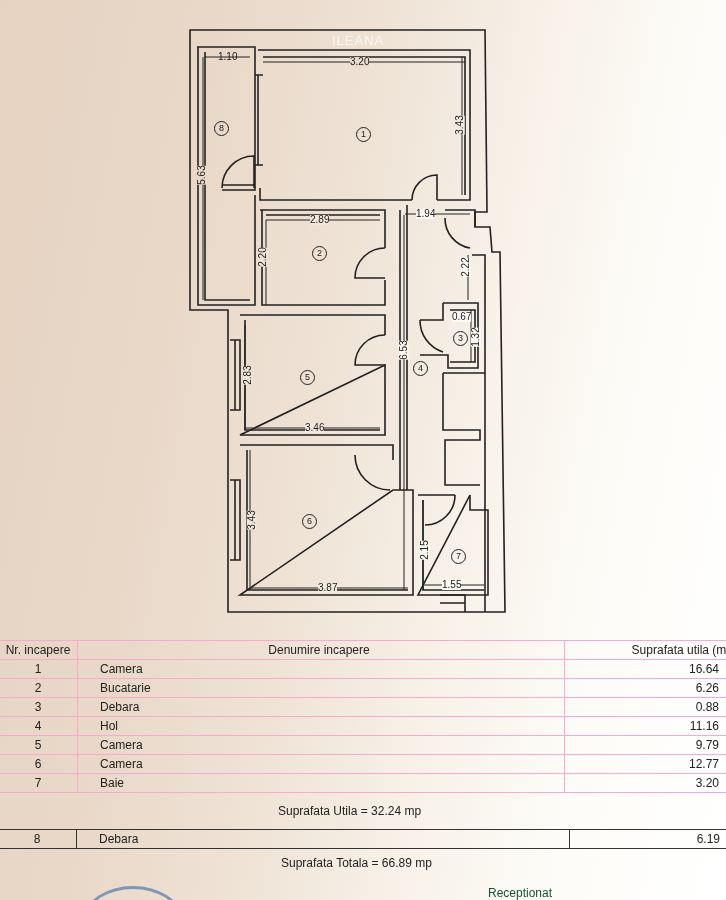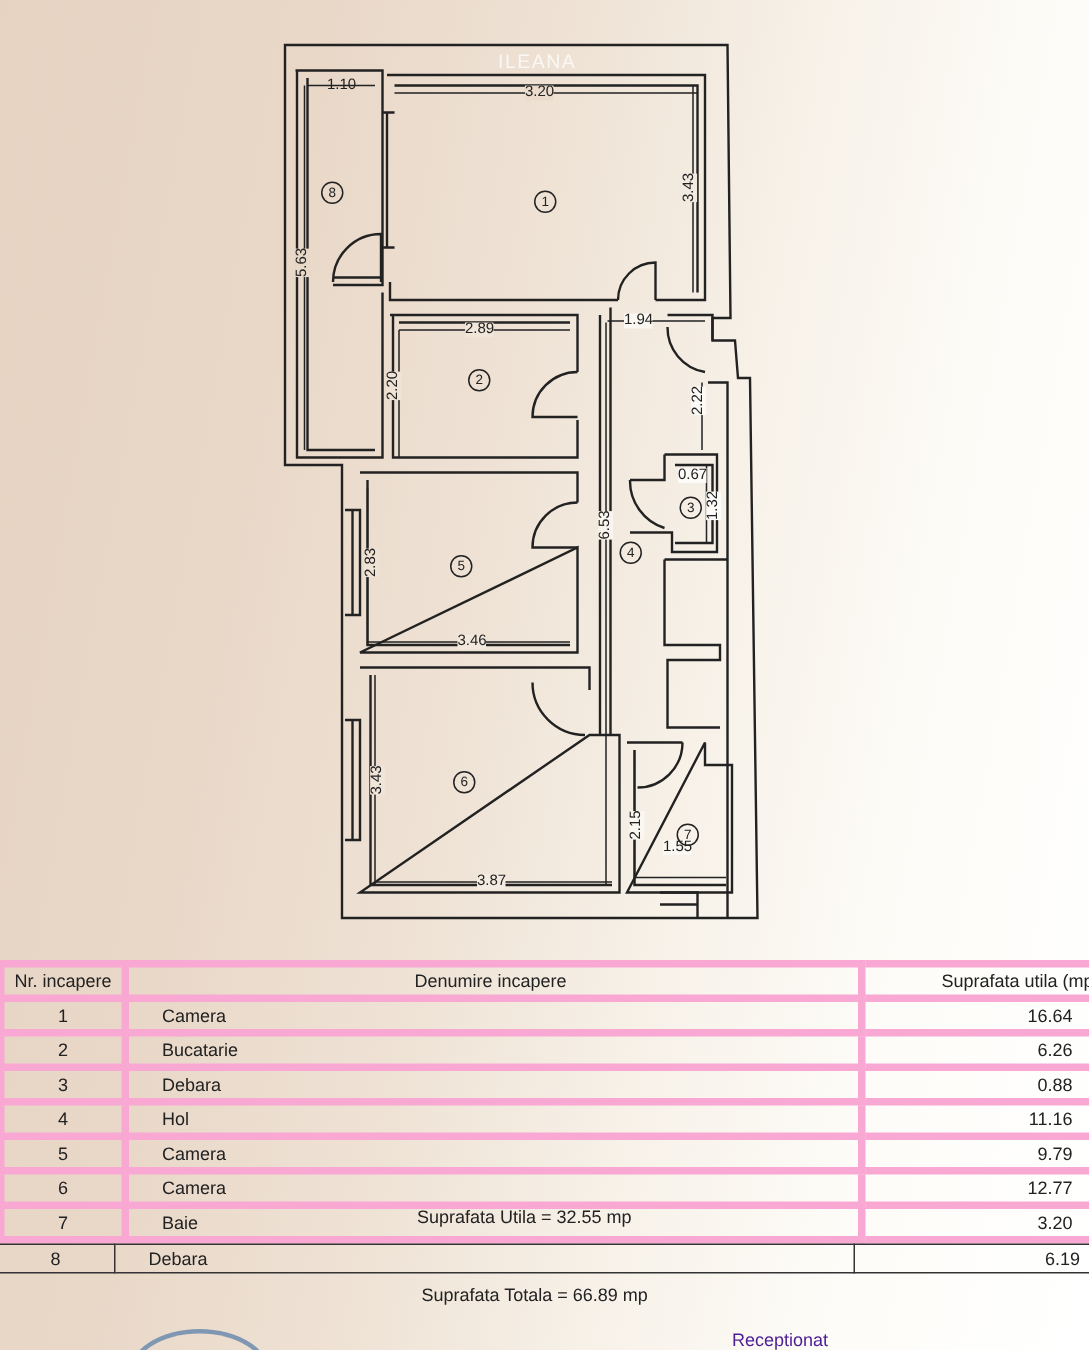--- a/index.html
+++ b/index.html
@@ -7,35 +7,35 @@
     font-family:"Liberation Sans",sans-serif;color:#222;
     background:linear-gradient(100deg,#e6d3c2 0%,#e9d8c8 25%,#efe3d6 45%,#f7f1e8 62%,#fdfcf8 80%,#ffffff 100%);}
   .plan{position:absolute;left:0;top:0;width:706px;height:630px;}
   .plan svg{position:absolute;left:0;top:0;}
   .dim{position:absolute;font-size:10px;color:#222;background:transparent;line-height:10px;}
   .dim.v{transform:rotate(-90deg);transform-origin:center;}
   .rnum{position:absolute;width:13px;height:13px;border:1.3px solid #222;border-radius:50%;
     font-size:9px;line-height:13px;text-align:center;color:#222;}
   .watermark{position:absolute;left:332px;top:33px;font-size:13px;color:rgba(255,255,255,0.75);letter-spacing:1px;}
   table.rooms{position:absolute;left:-2px;top:640px;border-collapse:collapse;width:740px;font-size:12px;}
-  table.rooms td{border:5px solid #f9a8d4;height:18px;padding:0 4px;}
+  table.rooms td{border:1px solid #f9a8d4;height:18px;padding:0 4px;}
   .c1{width:70px;text-align:center;}
   .c2{width:460px;padding-left:22px !important;}
   .c3{text-align:right;padding-right:18px !important;}
   .hdr td{height:21px;}
   .hdr .c2{text-align:center;padding-left:0 !important;}
   .hdr .c3{text-align:right;padding-right:0 !important;}
   .total{position:absolute;font-size:12px;color:#222;}
   table.balcon{position:absolute;left:-2px;top:802px;border-collapse:collapse;width:740px;font-size:12px;}
   table.balcon td{border-top:1px solid #333;border-bottom:1px solid #333;height:18px;padding:0 4px;}
   table.balcon td.c1{border-right:1px solid #333;}
   table.balcon td.c2{border-right:1px solid #333;width:466px;}
   .stamp{position:absolute;left:85px;top:886px;width:90px;height:60px;border-radius:50%;
     border:3px solid #7f97b3;border-bottom:none;}
-  .recept{position:absolute;left:488px;top:886px;font-size:12px;color:#4c1d95;}
+  .recept{position:absolute;left:488px;top:886px;font-size:12px;color:#14532d;}
 </style>
 </head>
 <body>
 
 <div class="plan">
   <svg width="726" height="630" viewBox="0 0 726 630">
     <g fill="none" stroke="#222" stroke-width="1.6">
 
       <path d="M190 30 L485 30 L487 212 L475 212 L475 227 L490 227 L492 252 L500 252 L505 612 L228 612 L228 310 L190 310 Z"></path>
 
@@ -100,21 +100,21 @@
   <div class="dim v" style="left:253px;top:252px;background:#efe3d6;">2.20</div>
   <div class="dim v" style="left:456px;top:262px;background:#fcfaf6;">2.22</div>
   <div class="dim" style="left:452px;top:312px;background:#fdfbf7;">0.67</div>
   <div class="dim v" style="left:466px;top:332px;background:#fdfbf7;">1.32</div>
   <div class="dim v" style="left:394px;top:345px;background:#f9f4ed;">6.53</div>
   <div class="dim v" style="left:238px;top:370px;background:#efe3d6;">2.83</div>
   <div class="dim" style="left:305px;top:423px;background:#f2e8dd;">3.46</div>
   <div class="dim v" style="left:242px;top:515px;background:#f0e5d9;">3.43</div>
   <div class="dim v" style="left:415px;top:545px;background:#faf6f0;">2.15</div>
   <div class="dim" style="left:318px;top:583px;background:#f3ebe1;">3.87</div>
-  <div class="dim" style="left:442px;top:560px;background:#fbf8f3;text-align:right;">1.55</div>
+  <div class="dim" style="left:442px;top:580px;background:#fbf8f3;text-align:right;">1.55</div>
 
   <div class="rnum" style="left:356px;top:127px;">1</div>
   <div class="rnum" style="left:312px;top:246px;">2</div>
   <div class="rnum" style="left:453px;top:331px;">3</div>
   <div class="rnum" style="left:413px;top:361px;">4</div>
   <div class="rnum" style="left:300px;top:370px;">5</div>
   <div class="rnum" style="left:302px;top:514px;">6</div>
   <div class="rnum" style="left:451px;top:549px;">7</div>
   <div class="rnum" style="left:214px;top:121px;">8</div>
 </div>
@@ -157,21 +157,21 @@
     <td class="c3">12.77</td>
   </tr>
   <tr>
     <td class="c1">7</td>
     <td class="c2">Baie</td>
     <td class="c3">3.20</td>
   </tr>
 </tbody>
   </table>
 
-<div class="total" style="left:278px;top:804px;">Suprafata Utila = 32.55 mp</div>
+<div class="total" style="left:278px;top:804px;">Suprafata Utila = 32.24 mp</div>
 
 <table class="balcon" style="top:829px;">
   <tbody>
       <tr>
     <td class="c1">8</td>
     <td class="c2">Debara</td>
     <td class="c3">6.19</td>
   </tr>
 </tbody>
   </table>

